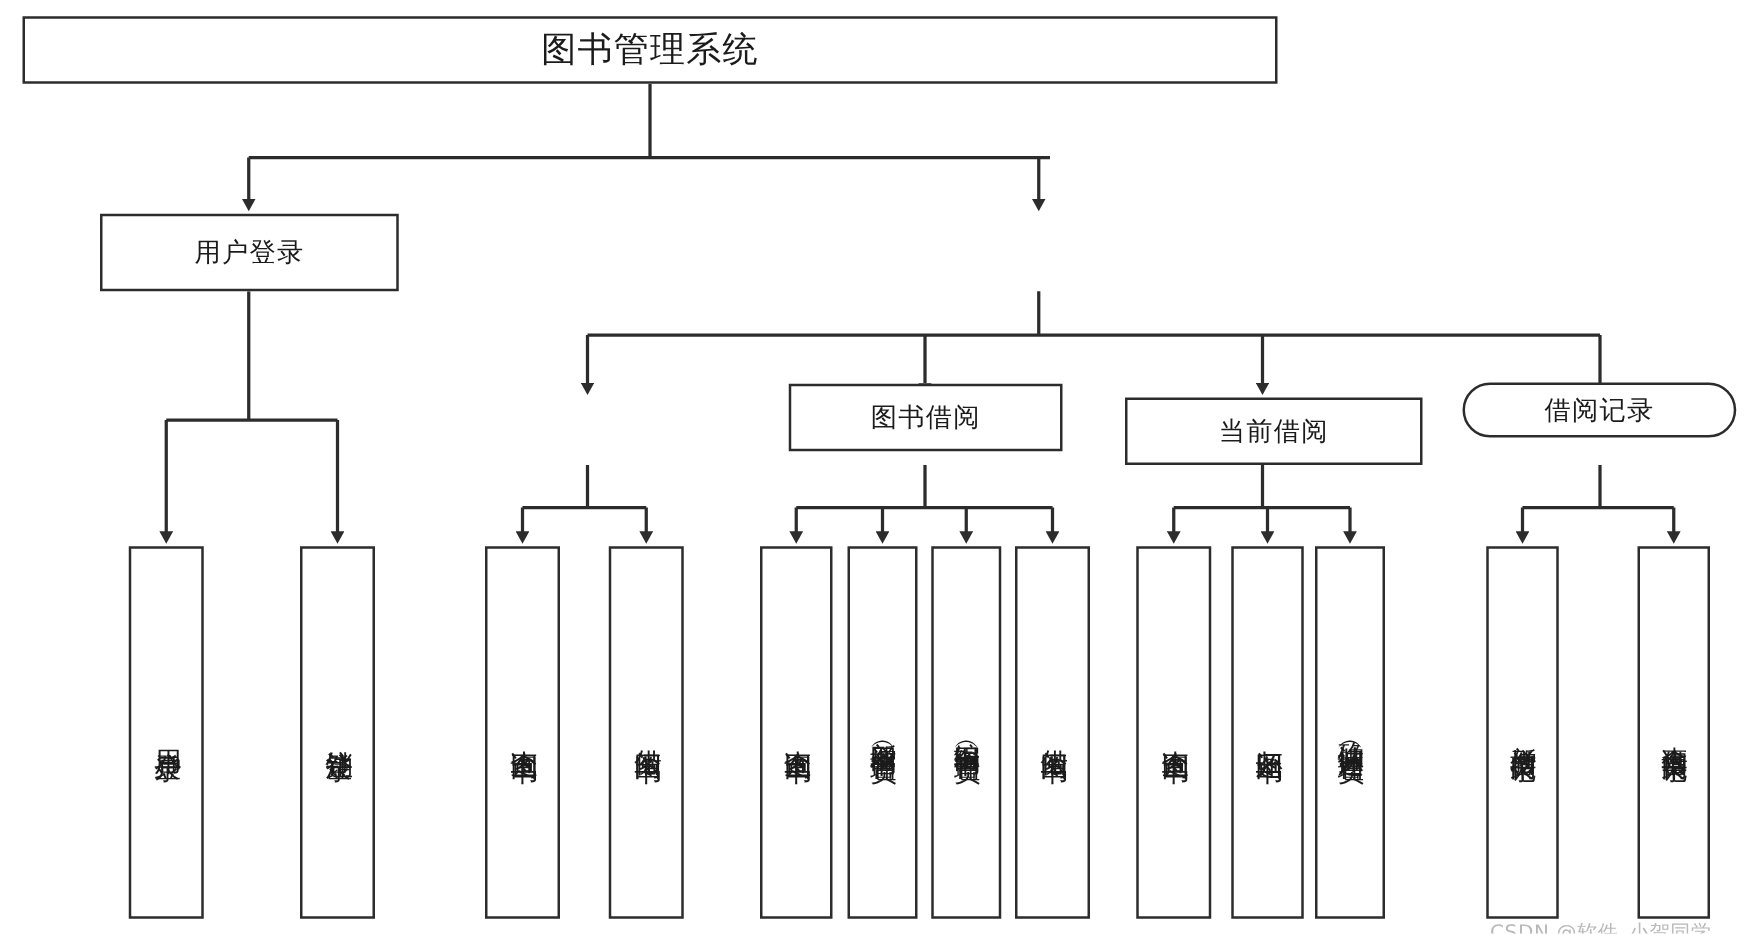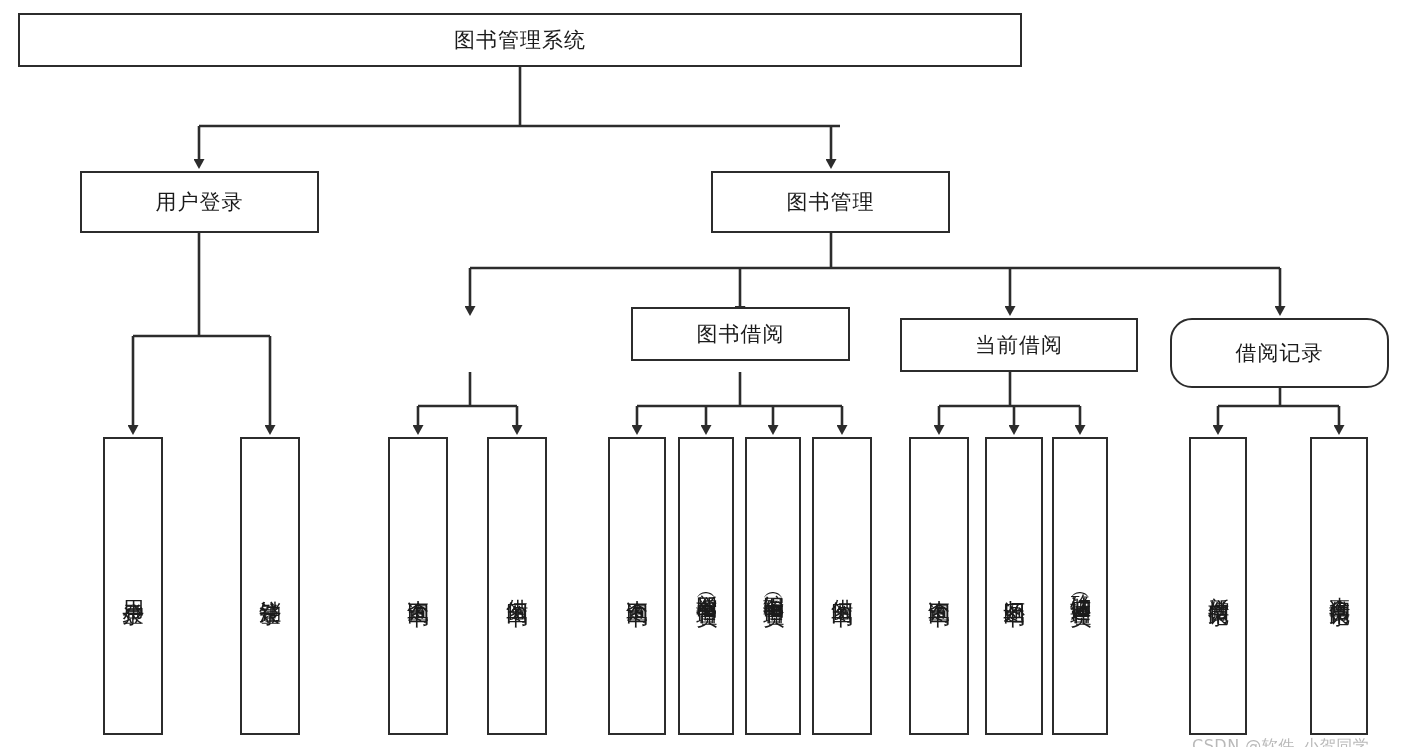--- a/index.html
+++ b/index.html
@@ -41,21 +41,21 @@
     text-align: center;
     line-height: 1.18;
     letter-spacing: 1px;
   }
   
   .node.horiz .node-label {
     writing-mode: horizontal-tb;
     font-size: 21px;
   }
   .node.root .node-label {
-    font-size: 21px;
+    font-size: 28px;
   }
   
   .node.vert {
     align-items: center;
     justify-content: center;
     padding: 4px 0;
   }
   .node.vert .node-label {
     writing-mode: vertical-rl;
     text-orientation: upright;
@@ -135,31 +135,28 @@
     </g>
   </svg>
 
   <div class="node horiz root" style="left:18px; top:13px; width:1004px; height:54px;">
     <span class="node-label">图书管理系统</span>
   </div>
 
   <div class="node horiz" style="left:80px; top:171px; width:239px; height:62px;">
     <span class="node-label">用户登录</span>
   </div>
-  <div class="node horiz" style="left:711px; top:171px; width:239px; height:62px;">
-    <span class="node-label">图书管理</span>
-  </div>
 
   <div class="node horiz" style="left:631px; top:307px; width:219px; height:54px;">
     <span class="node-label">图书借阅</span>
   </div>
   <div class="node horiz" style="left:900px; top:318px; width:238px; height:54px;">
     <span class="node-label">当前借阅</span>
   </div>
-  <div class="node horiz" style="left:1170px; top:318px; width:219px; height:70px;border-radius:22px;">
+  <div class="node horiz" style="left:1170px; top:306px; width:219px; height:44px;border-radius:22px;">
     <span class="node-label">借阅记录</span>
   </div>
 
   <div class="node vert" style="left:103px; top:437px; width:60px; height:298px;">
     <span class="node-label">用户登录</span>
   </div>
   <div class="node vert" style="left:240px; top:437px; width:60px; height:298px;">
     <span class="node-label">注销登录</span>
   </div>
 

